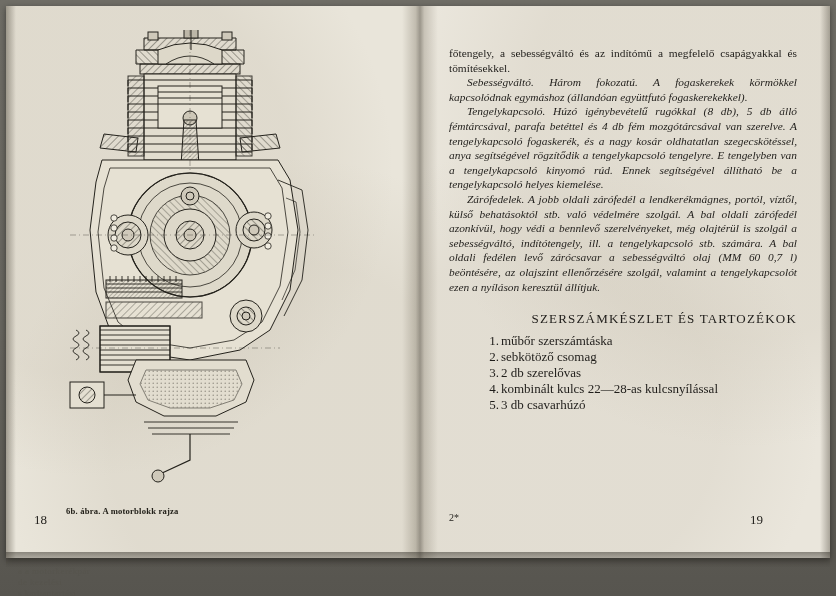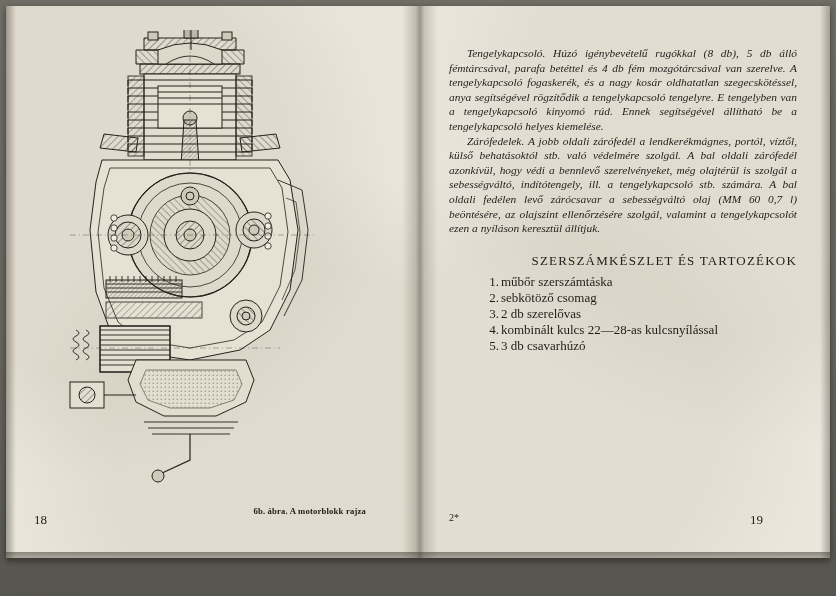--- a/index.html
+++ b/index.html
@@ -88,21 +88,21 @@
   
   .folio{
     position:absolute;font-size:13px;color:#25231f;
   }
   .folio-left{left:28px;top:506px;}
   .folio-right{left:744px;top:506px;}
   .sig{position:absolute;left:443px;top:506px;font-size:10px;color:#25231f;}
 
   
   .fig-caption{
-    position:absolute;left:60px;top:500px;width:300px;text-align:right;
+    position:absolute;left:60px;top:500px;width:300px;text-align:left;
     font-size:8.6px;font-weight:bold;letter-spacing:.2px;color:#222019;
     font-family:"Liberation Serif",serif;
   }
   
   .drawing{
     position:absolute;left:34px;top:24px;width:330px;height:468px;
   }
   .drawing svg{display:block;}
 </style>
 </head>
@@ -308,20 +308,22 @@
             <line x1="30" y1="318" x2="240" y2="318"></line>
           </g>
         </g>
       </svg>
     </div>
 
     <div class="fig-caption">6b. ábra. A motorblokk rajza</div>
     <div class="folio folio-left">18</div>
 
     <div class="col">
+      <p class="noind">főtengely, a sebességváltó és az indítómű a megfelelő csapágyakkal és tömítésekkel.</p>
+      <p class="it">Sebességváltó. Három fokozatú. A fogaskerekek körmökkel kapcsolódnak egymáshoz (állandóan együttfutó fogaskerekekkel).</p>
       <p class="it">Tengelykapcsoló. Húzó igénybevételű rugókkal (8 db), 5 db álló fémtárcsával, parafa betéttel és 4 db fém mozgótárcsával van szerelve. A tengelykapcsoló fogaskerék, és a nagy kosár oldhatatlan szegecskötéssel, anya segítségével rögzítődik a tengelykapcsoló tengelyre. E tengelyben van a tengelykapcsoló kinyomó rúd. Ennek segítségével állítható be a tengelykapcsoló helyes kiemelése.</p>
       <p class="it">Zárófedelek. A jobb oldali zárófedél a lendkerékmágnes, portól, víztől, külső behatásoktól stb. való védelmére szolgál. A bal oldali zárófedél azonkívül, hogy védi a bennlevő szerelvényeket, még olajtérül is szolgál a sebességváltó, indítótengely, ill. a tengelykapcsoló stb. számára. A bal oldali fedélen levő zárócsavar a sebességváltó olaj (MM 60 0,7 l) beöntésére, az olajszint ellenőrzésére szolgál, valamint a tengelykapcsolót ezen a nyíláson keresztül állítjuk.</p>
 
       <h2 class="section">SZERSZÁMKÉSZLET ÉS TARTOZÉKOK</h2>
 
 
       <ol class="tools">
         <li>műbőr szerszámtáska</li>
         <li>sebkötöző csomag</li>
         <li>2 db szerelővas</li>

